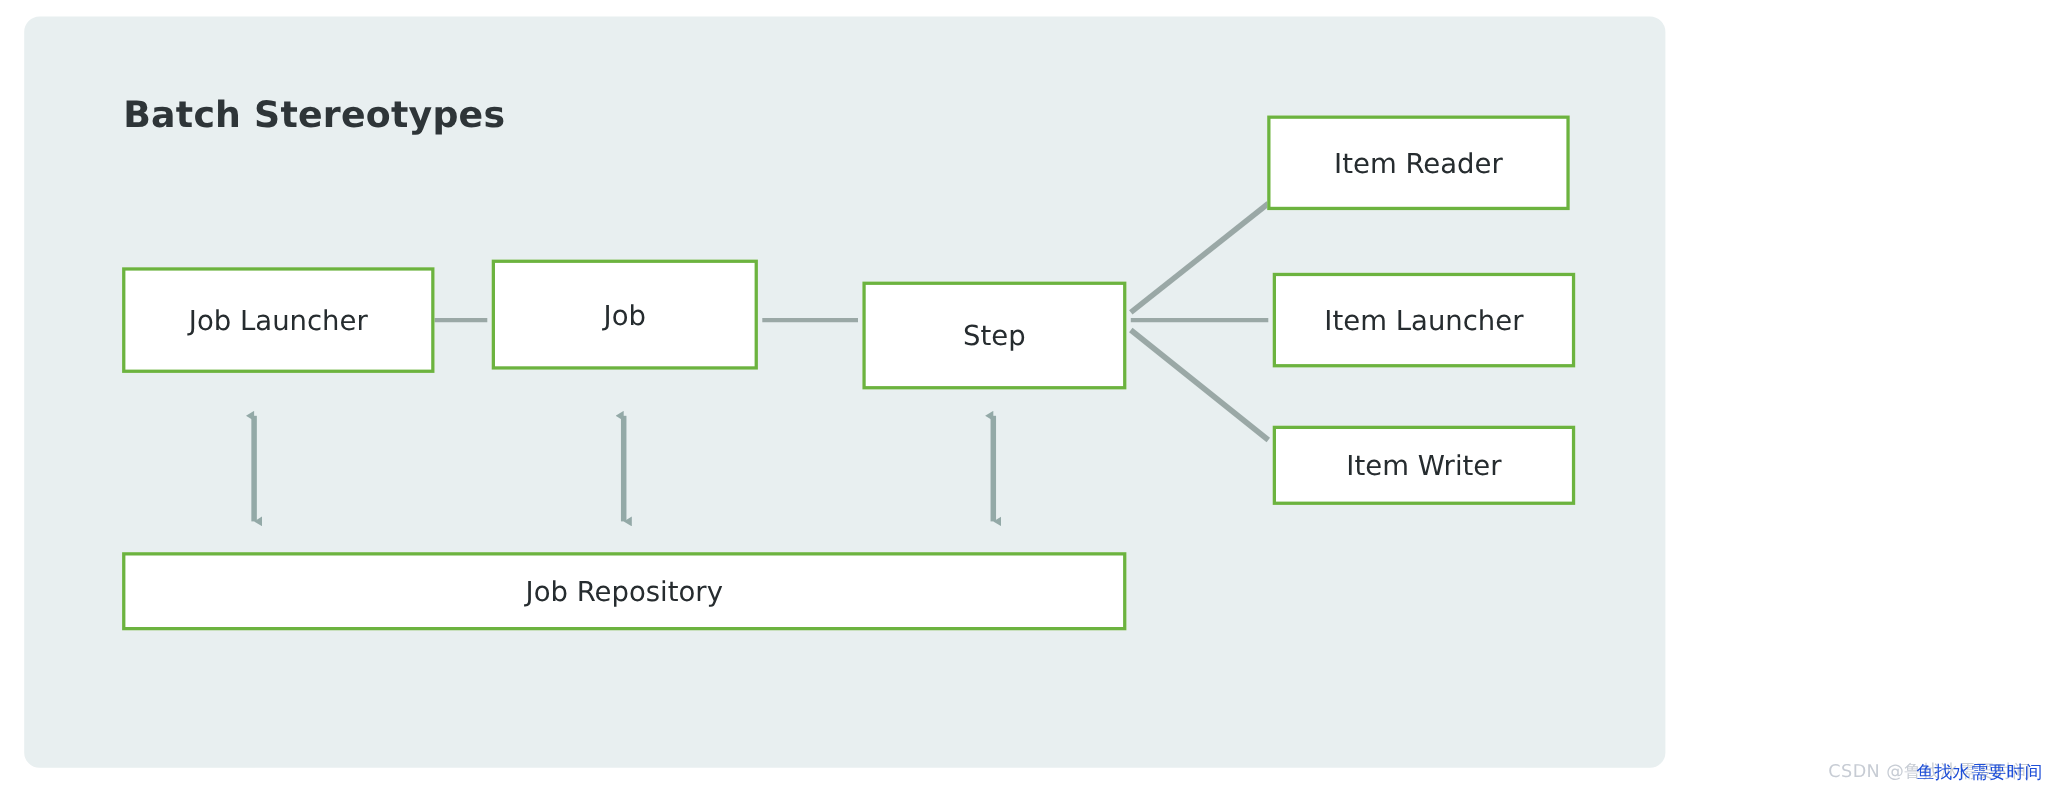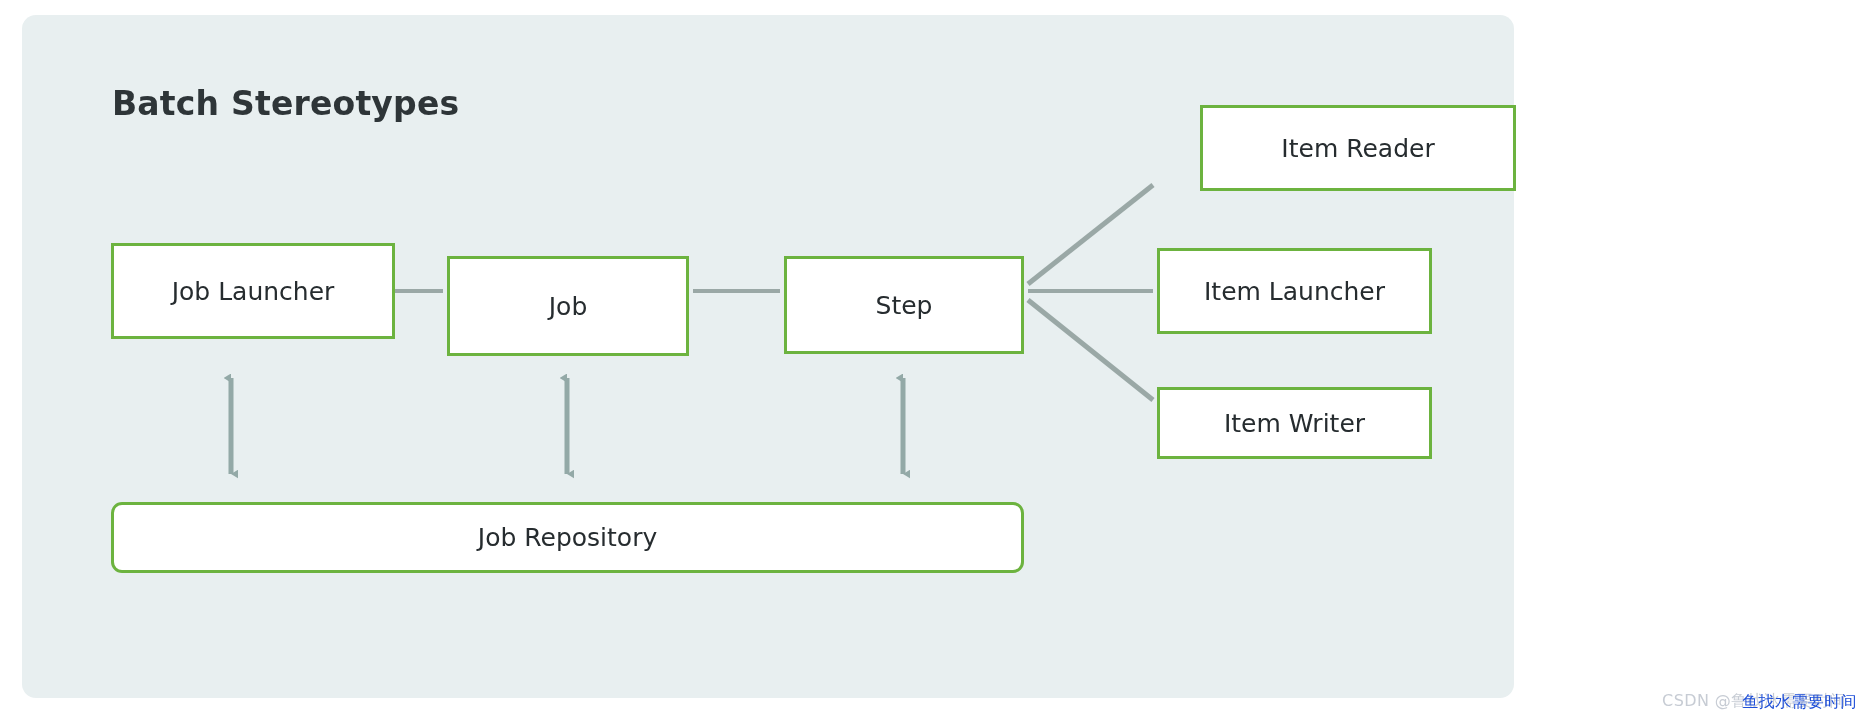--- a/index.html
+++ b/index.html
@@ -58,30 +58,30 @@
     align-items: center;
     justify-content: center;
     color: #262c2f;
     font-size: 25px;
     font-weight: 400;
     white-space: nowrap;
   }
 
   
   #node-job-launcher { left: 111px;  top: 243px; width: 284px;  height: 96px; text-align: right; }
-  #node-job          { left: 447px;  top: 256px; width: 242px;  height: 100px; }
+  #node-job          { left: 447px;  top: 236px; width: 242px;  height: 100px; }
   #node-step         { left: 784px;  top: 240px; width: 240px;  height: 98px; margin-top: 16px; }
 
   
-  #node-item-reader    { left: 1200px; top: 105px; width: 316px; height: 86px; }
+  #node-item-reader    { left: 1152px; top: 105px; width: 275px; height: 86px; }
   #node-item-processor { left: 1157px; top: 248px; width: 275px; height: 86px; }
   #node-item-writer    { left: 1157px; top: 387px; width: 275px; height: 72px; }
 
   
-  #node-job-repository { left: 111px; top: 502px; width: 913px; height: 71px; border-radius: 11px; }
+  #node-job-repository { left: 111px; top: 502px; width: 913px; height: 71px; }
 
   
   #watermark {
     position: absolute;
     right: 14px;
     bottom: 8px;
     font-size: 16px;
     color: #c7ccd4;
     white-space: nowrap;
     letter-spacing: 0.4px;

